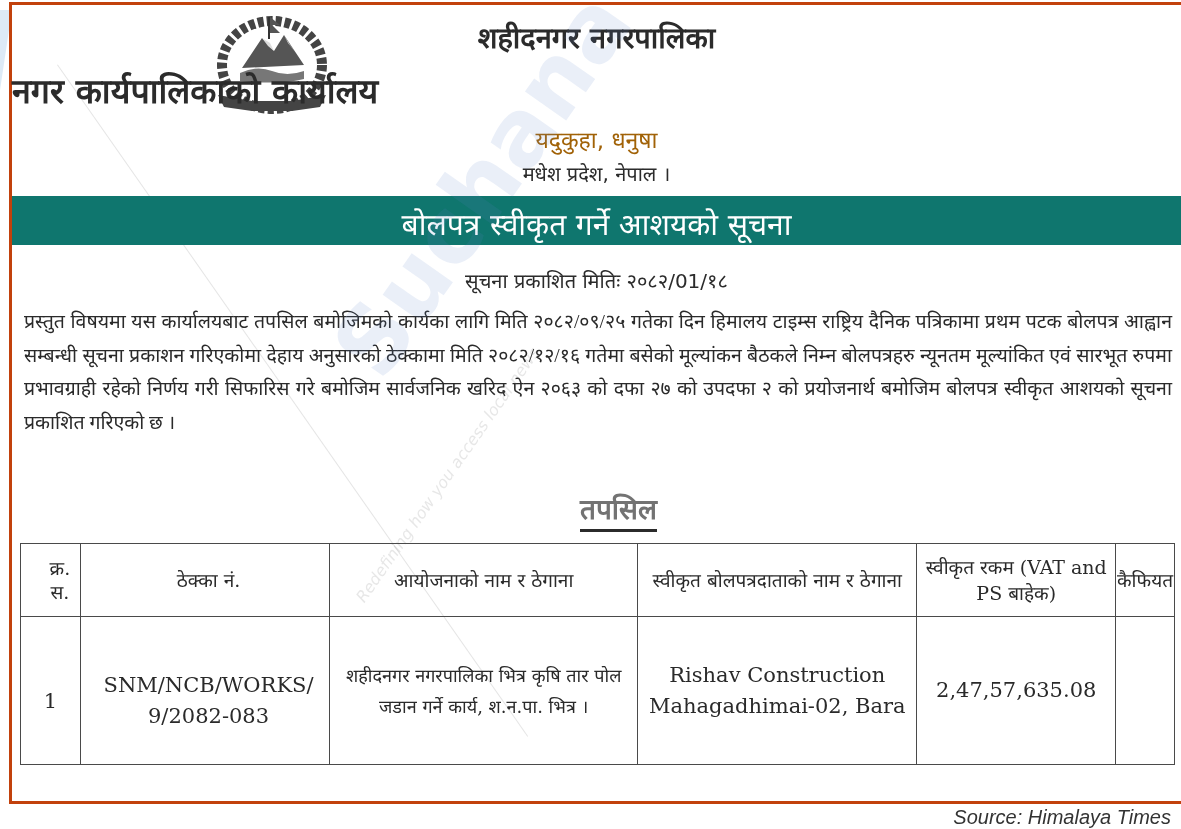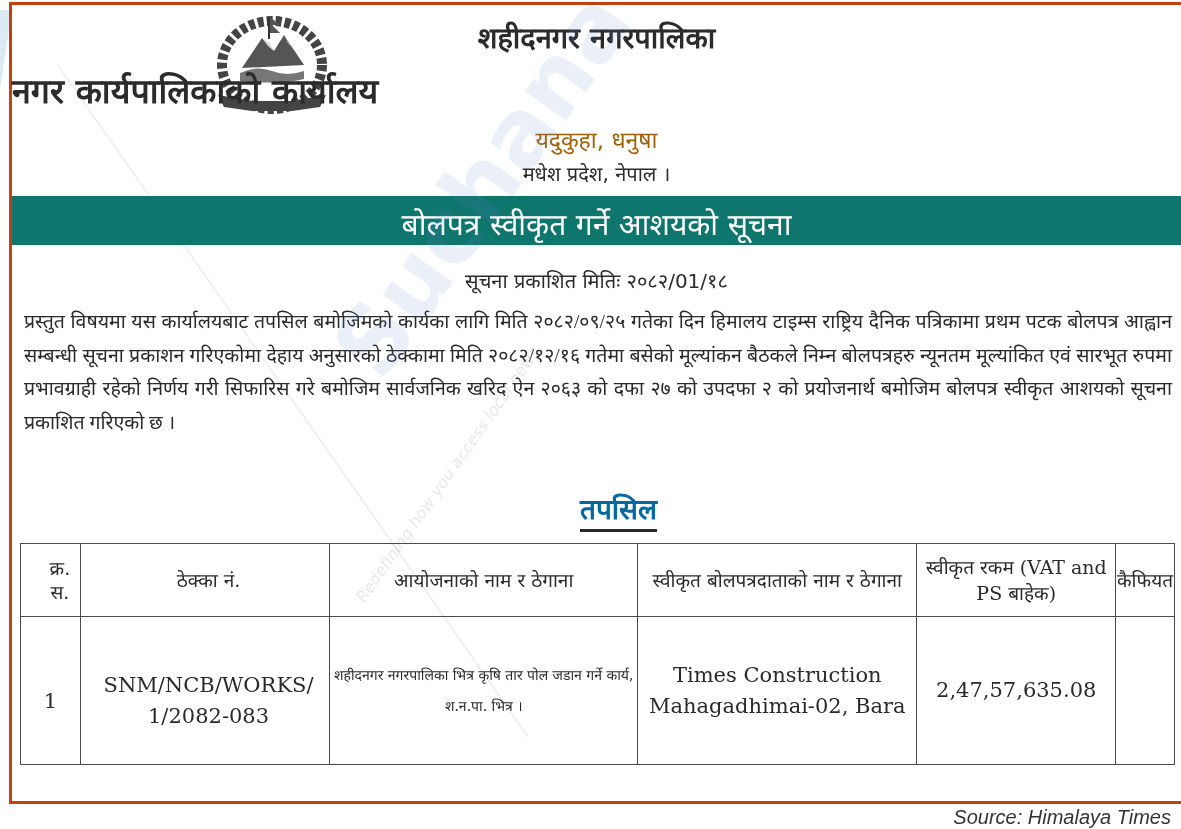--- a/index.html
+++ b/index.html
@@ -42,28 +42,28 @@
 
   .pubdate { position: absolute; left: 0; right: 0; top: 262px; text-align: center;
              font-family: "DejaVu Sans", sans-serif; font-size: 20px; color: #2b2b2b; }
 
   .body-para { position: absolute; left: 12px; top: 300px; width: 1148px;
                font-family: Liberation Serif, serif; font-size: 19.5px; line-height: 33.5px;
                text-align: justify; color: #2a2a2a; }
 
   .tapasil { position: absolute; left: 0; right: 0; top: 484px; text-align: center; }
   .tapasil span { display: inline-block; font-family: "DejaVu Sans", sans-serif; font-weight: bold;
-                  font-size: 28px; color: #0369a1; border-bottom: 3px solid #2b2b2b; padding-bottom: 2px; margin-left: 44px; }
+                  font-size: 28px; color: #737373; border-bottom: 3px solid #2b2b2b; padding-bottom: 2px; margin-left: 44px; }
 
   table.t { position: absolute; left: 8px; top: 538px; width: 1155px; border-collapse: collapse;
             font-family: "DejaVu Serif", serif; color: #2a2a2a; }
   table.t th, table.t td { border: 1.5px solid #4a4a4a; text-align: center; vertical-align: middle; }
   table.t th { height: 70px; font-size: 19px; font-weight: normal; }
   table.t td { height: 124px; font-size: 21px; line-height: 31px; }
-  table.t td.np { font-size: 14px; text-align: center; }
+  table.t td.np { font-size: 18px; text-align: center; }
   .c1 { width: 38px; } .c2 { width: 240px; padding-left: 8px; } .c3 { width: 308px; } .c4 { width: 278px; }
   .c5 { width: 196px; } .c6 { width: auto; }
   th.c1 { text-align: left; padding-left: 20px; line-height: 24px; }
   td.c1 { vertical-align: top; padding-top: 22px; }
   td.c2 { vertical-align: top; padding-top: 22px; }
 
   .signer { position: absolute; right: 10px; top: 752px;
             font-family: "DejaVu Sans", sans-serif; font-weight: bold; font-size: 25px; color: #2b2b2b; }
 
   .source { position: absolute; right: 10px; top: 806px;
@@ -116,23 +116,23 @@
         <th class="c2">ठेक्का नं.</th>
         <th class="c3">आयोजनाको नाम र ठेगाना</th>
         <th class="c4">स्वीकृत बोलपत्रदाताको नाम र ठेगाना</th>
         <th class="c5">स्वीकृत रकम (VAT and PS बाहेक)</th>
         <th class="c6">कैफियत</th>
       </tr>
     </thead>
     <tbody>
       <tr>
         <td class="c1">1</td>
-        <td class="c2">SNM/NCB/WORKS/ 1/2082-083</td>
+        <td class="c2">SNM/NCB/WORKS/ 9/2082-083</td>
         <td class="c3 np">शहीदनगर नगरपालिका भित्र कृषि तार पोल जडान गर्ने कार्य, श.न.पा. भित्र ।</td>
-        <td class="c4">Times Construction Mahagadhimai-02, Bara</td>
+        <td class="c4">Rishav Construction Mahagadhimai-02, Bara</td>
         <td class="c5">2,47,57,635.08</td>
         <td class="c6"></td>
       </tr>
     </tbody>
   </table>
 
 </div>
 
 <div class="source">Source: Himalaya Times</div>
 

